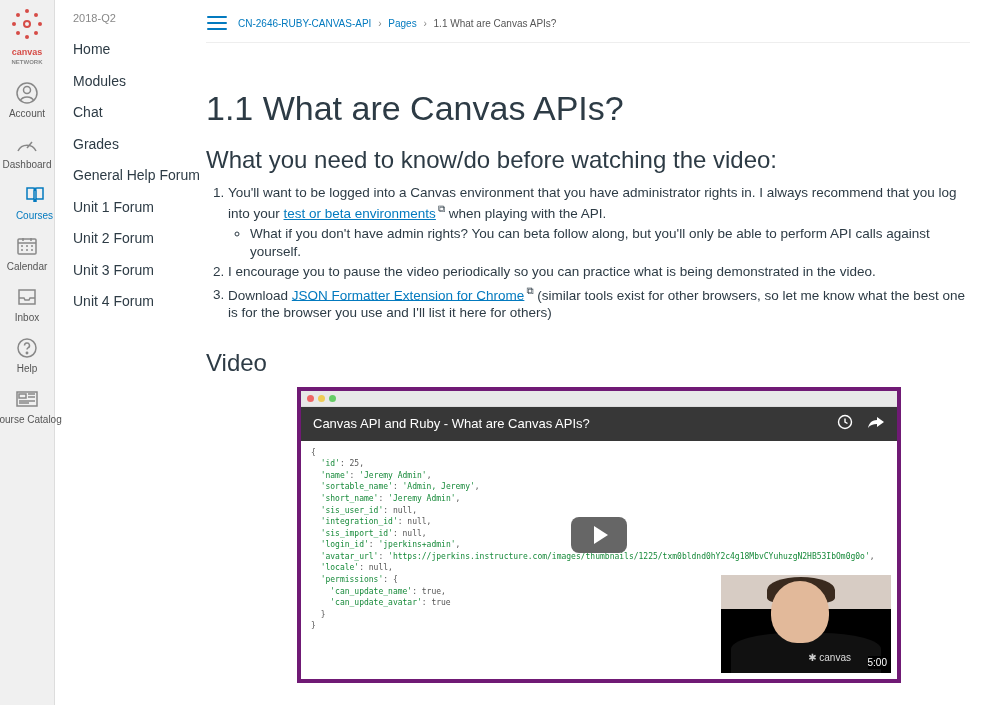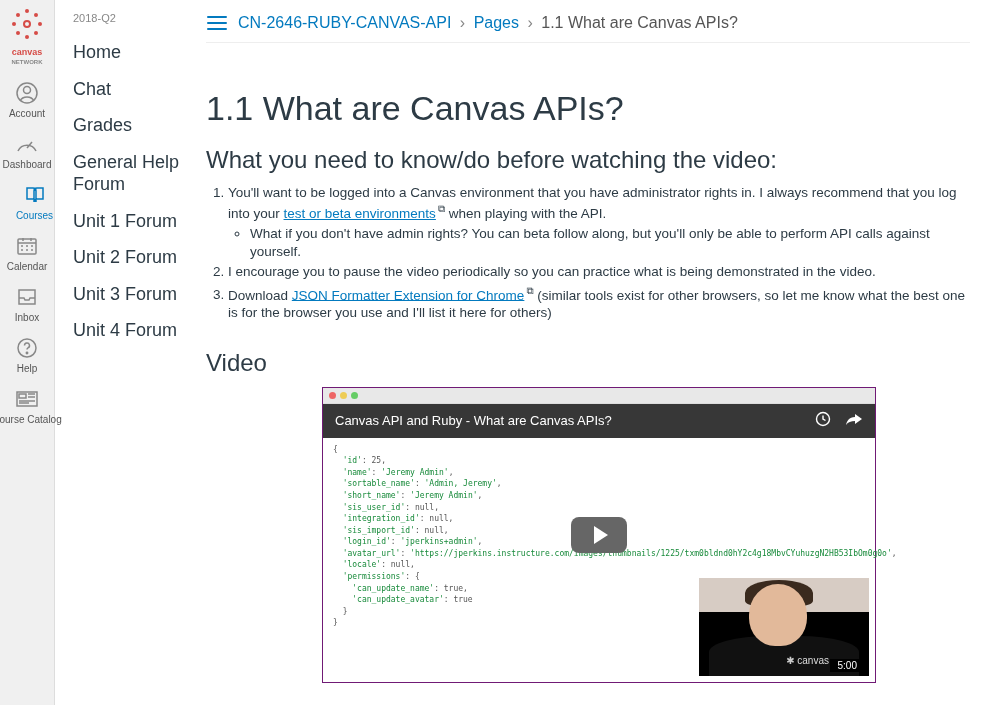--- a/index.html
+++ b/index.html
@@ -6,52 +6,52 @@
 body { font-family: "Helvetica Neue", Helvetica, Arial, sans-serif; font-size: 14px; color: #2d3b45; background: #fff; width: 998px; height: 705px; overflow: hidden; }
 .app { display: flex; height: 100%; }
 .globalnav { width: 55px; background: #f0f0f0; border-right: 1px solid #ddd; display: flex; flex-direction: column; align-items: center; padding-top: 4px; }
 .globalnav .logo { width: 40px; height: 40px; display:flex; align-items:center; justify-content:center; margin-bottom:4px;}
 .globalnav a { width: 76px; display: flex; flex-direction: column; align-items: center; justify-content: center; padding: 8px 0 6px 0; text-decoration: none; color: #555; font-size: 10px; gap: 4px; }
 .globalnav a.active { color: #037abf; margin-left: 15px; }
 .globalnav a.active .gicon svg { stroke:#037abf; }
 .globalnav .gicon { width:26px; height:22px; display:flex; align-items:center; justify-content:center;}
 .sidebar { width: 145px; padding: 12px 0 0 18px; }
 .sidebar .term { color: #888; font-size: 11px; margin-bottom: 10px; }
-.sidebar .navlist a { display:block; padding:7px 0; color:#2d3b45; text-decoration:none; font-size:18px; line-height:1.25; }
+.sidebar .navlist a { display:block; padding:7px 0; color:#2d3b45; text-decoration:none; font-size:14px; line-height:1.25; }
 .main { flex: 1; padding: 0 28px 20px 6px; overflow:auto; }
 .topbar { display:flex; align-items:center; gap: 10px; padding: 14px 0 10px 0; border-bottom: 1px solid #eee; color:#666;}
 .hamburger { color:#037abf; cursor:pointer; display:flex; }
-.crumbs { font-size: 16px; }
+.crumbs { font-size: 10px; }
 .crumbs a { color:#037abf; text-decoration:none; }
 .crumbs .sep { color:#888; margin:0 4px; }
 .crumbs .current { color:#555; }
 h1.page-title { font-weight: 300; font-size: 34px; color:#2d3b45; margin: 46px 0 18px 0; }
 h2.section { font-weight: 400; font-size: 24px; margin: 6px 0 10px 0; }
 .content ol { margin-left: 18px; padding-left: 4px; }
 .content ol > li { margin: 2px 0; font-size: 13.5px; line-height: 1.35; }
 .content ul { list-style: circle; margin-left: 22px; margin-top:2px;}
 .content a { color:#037abf; }
 .extlink { font-size: 10px; vertical-align: super; margin-left:2px;}
 .video-wrap { display:flex; justify-content:center; margin-top:10px;}
-.video { width: 554px; height: 296px; position: relative; background:#fff; border:1px solid #701a75;margin-left:22px;}
+.video { width: 604px; height: 296px; position: relative; background:#fff; border:4px solid #701a75;margin-left:22px;}
 .video .chrome { height:16px; background:#e8e8e8; border-bottom:1px solid #ddd; display:flex; align-items:center; padding-left:6px; gap:4px;}
 .video .chrome .dot{width:7px;height:7px;border-radius:50%;}
 .video .titlebar { height:34px; background: rgba(20,20,20,.85); color:#fff; display:flex; align-items:center; padding:0 12px; font-size:13px; justify-content:space-between;}
 .video .code { font-family: Menlo, monospace; font-size:8px; color:#555; padding:6px 10px; line-height:1.45; white-space:pre;}
 .video .code .str{color:#178a3a;}
 .video .play { position:absolute; top:50%; left:50%; width:56px; height:36px; margin:-18px 0 0 -28px; background:#666; border-radius:8px; display:flex; align-items:center; justify-content:center; cursor:pointer;}
 .video .play::after { content:""; border-left:14px solid #fff; border-top:9px solid transparent; border-bottom:9px solid transparent; margin-left:3px;}
 .video .pip { position:absolute; right:6px; bottom:6px; width:170px; height:98px; background:#1a1a1a; overflow:hidden;}
 .video .pip .face { position:absolute; inset:0; background: linear-gradient(#d7ccc4 0 35%, #000 35% 100%);}
 .video .pip .head { position:absolute; top:6px; left:50px; width:58px; height:62px; background:#e2b99a; border-radius:50% 50% 45% 45%; }
 .video .pip .hair{position:absolute; top:2px; left:46px; width:68px; height:26px; background:#3a2a1e; border-radius:50% 50% 20% 20%;}
 .video .pip .shirt{position:absolute; bottom:0; left:10px; right:10px; height:40px; background:#111; border-radius:40% 40% 0 0;}
 .video .pip .badge{position:absolute; bottom:10px; right:40px; color:#ddd; font-size:10px;}
 .video .pip .badge::before{content:"✱ "; color:#ccc;}
-.video .pip .time{position:absolute; bottom:4px; right:4px; background:#000; color:#fff; padding:1px 8px; font-size:10px;}
+.video .pip .time{position:absolute; bottom:4px; right:4px; background:#000; color:#fff; padding:1px 0; font-size:10px;}
 .video .tb-icons{display:flex; gap:14px; align-items:center;}
 .pager { display:flex; justify-content:space-between; margin-top:22px; }
 .pager button { background:#fff; border:1px solid #c7cdd1; color:#2d3b45; font-size:13px; padding:6px 12px; border-radius:3px; cursor:pointer;}
 </style>
 </head>
 <body>
 
 <div class="app">
   <nav class="globalnav">
     <div class="logo">
@@ -135,20 +135,21 @@
           </svg>
         </span>
         <span>Course Catalog</span>
       </a>
   </nav>
 
   <aside class="sidebar">
     <div class="term">2018-Q2</div>
     <div class="navlist">
       <a href="#">Home</a>
+      <a href="#">Modules</a>
       <a href="#">Chat</a>
       <a href="#">Grades</a>
       <a href="#">General Help Forum</a>
       <a href="#">Unit 1 Forum</a>
       <a href="#">Unit 2 Forum</a>
       <a href="#">Unit 3 Forum</a>
       <a href="#">Unit 4 Forum</a>
     </div>
   </aside>
 

